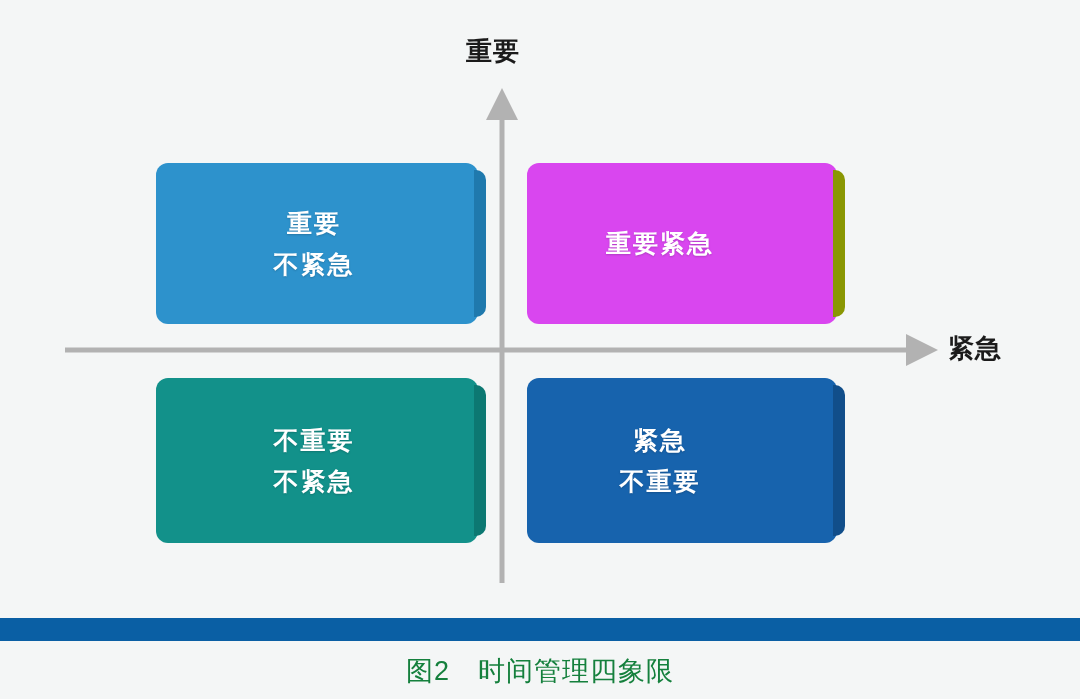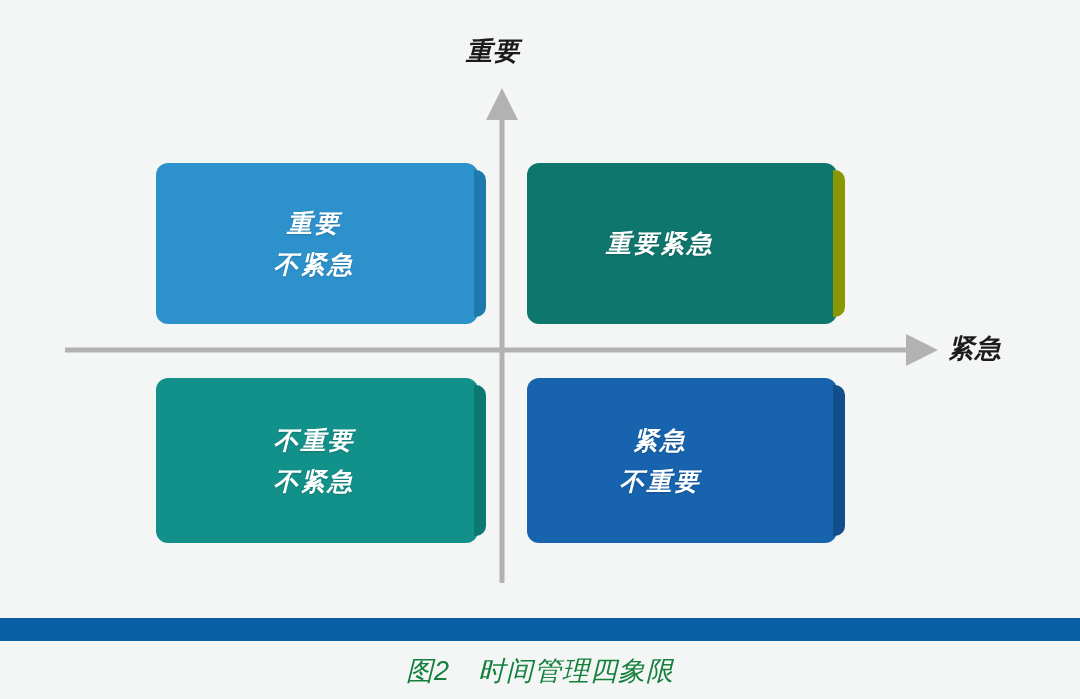--- a/index.html
+++ b/index.html
@@ -13,21 +13,20 @@
     font-family: "Liberation Sans", "DejaVu Sans", sans-serif;
     overflow: hidden;
     position: relative;
   }
 
   #stage {
     position: absolute;
     left: 0; top: 0;
     width: 964px;
     height: 699px;
-    font-style: italic;
   }
 
   
   .axis-svg {
     position: absolute;
     left: 0; top: 0;
     width: 1080px;
     height: 699px;
     pointer-events: none;
   }
@@ -92,21 +91,21 @@
     background: #2d92cc;
   }
   #quad-tl::after { background: #1f79ad; }
   #quad-tl .inner { transform: translateX(-3px); }
 
   #quad-tr {
     left: 527px;
     top: 163px;
     width: 310px;
     height: 161px;
-    background: #0f766e;
+    background: #d946ef;
   }
   #quad-tr::after { background: #8a9703; }
   #quad-tr .inner { transform: translateX(-22px); }
 
   #quad-bl {
     left: 156px;
     top: 378px;
     width: 322px;
     height: 165px;
     background: #12918a;

